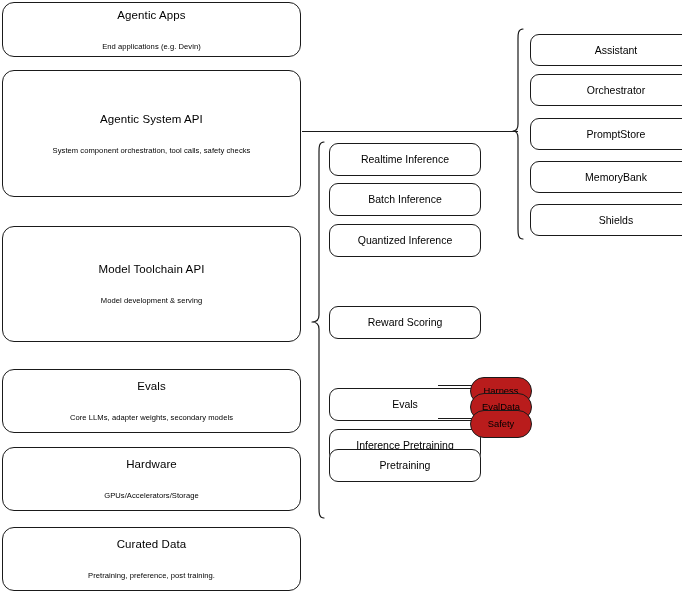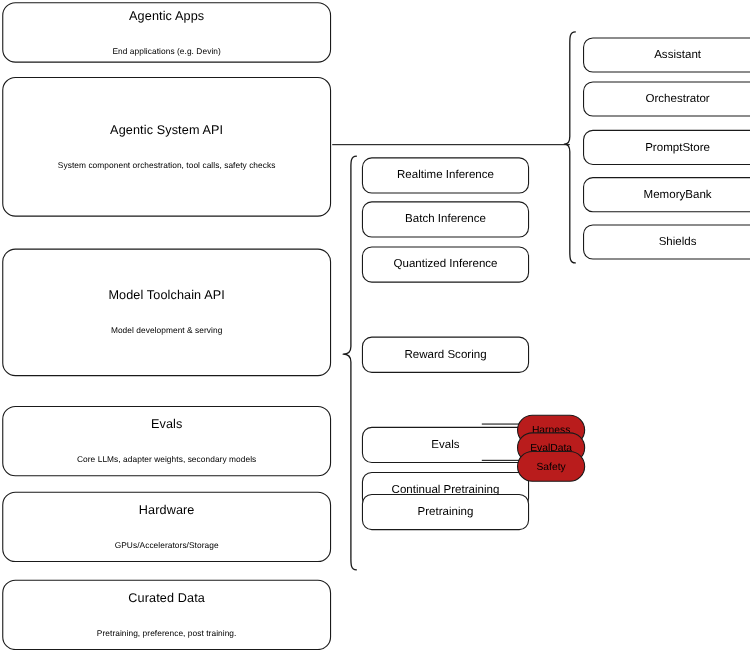--- a/index.html
+++ b/index.html
@@ -192,21 +192,21 @@
   <div class="box chip" style="top:224px;">
     <div class="label">Quantized Inference</div>
   </div>
   <div class="box chip" style="top:306px;">
     <div class="label">Reward Scoring</div>
   </div>
   <div class="box chip" style="top:388px;">
     <div class="label">Evals</div>
   </div>
   <div class="box chip" style="top:429px;">
-    <div class="label">Continual Pretraining</div>
+    <div class="label">Inference Pretraining</div>
   </div>
   <div class="box chip" style="top:449px;">
     <div class="label">Pretraining</div>
   </div>
 
   <div class="hline" style="left:438px;top:385px;width:40px;z-index:5;"></div>
   <div class="hline" style="left:438px;top:418px;width:40px;z-index:5;"></div>
 
   <div class="pill" style="top:377px;">
     <span>Harness</span>

